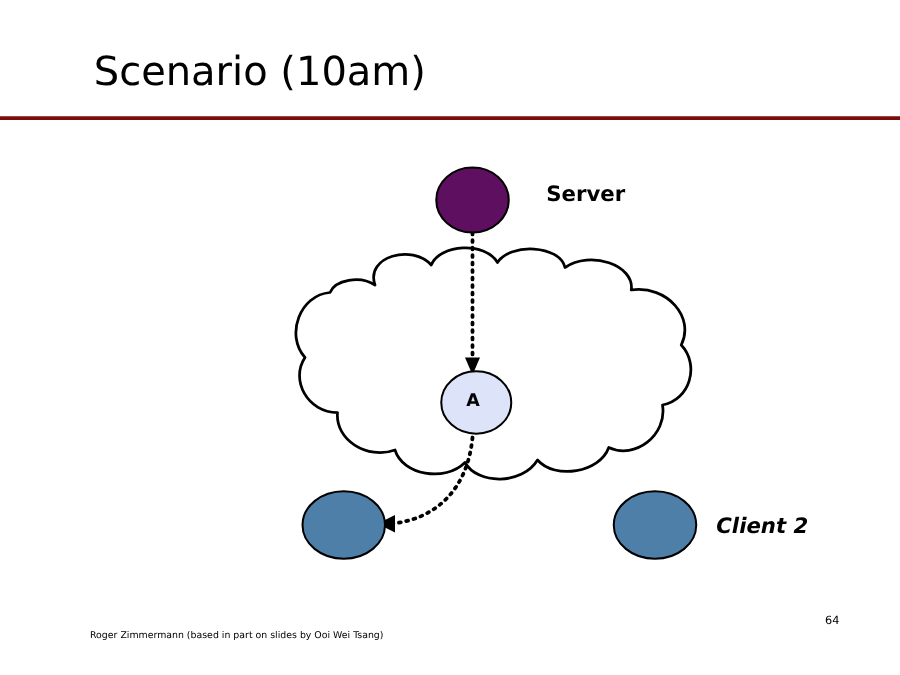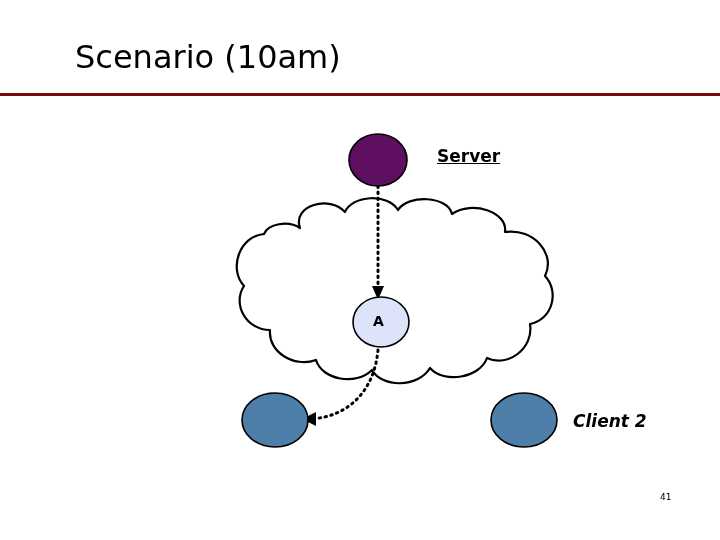--- a/index.html
+++ b/index.html
@@ -49,21 +49,20 @@
     position: absolute;
     font-family: "DejaVu Sans", sans-serif;
     font-weight: bold;
     color: #000000;
     white-space: nowrap;
   }
   .label-server {
     left: 437px;
     top: 146px;
     font-size: 17px;
-    text-decoration: underline;
   }
   .label-client2 {
     left: 573px;
     top: 411px;
     font-size: 17px;
     font-style: italic;
   }
   .label-a {
     left: 373px;
     top: 313px;
@@ -127,18 +126,19 @@
     <ellipse cx="381" cy="322" rx="28" ry="25" fill="#dde4fa" stroke="#000000" stroke-width="1.6"></ellipse>
 
     <ellipse cx="275" cy="420" rx="33" ry="27" fill="#4e7fa8" stroke="#000000" stroke-width="1.6"></ellipse>
     <ellipse cx="524" cy="420" rx="33" ry="27" fill="#4e7fa8" stroke="#000000" stroke-width="1.6"></ellipse>
   </svg>
 
   <div class="label label-server">Server</div>
   <div class="label label-client2">Client 2</div>
   <div class="label label-a">A</div>
 
-  <div class="slide-number">41</div>
+  <div class="slide-number">64</div>
 
   <div class="footer">
+    <div>Roger Zimmermann (based in part on slides by Ooi Wei Tsang)</div>
   </div>
 
 </div>
 
 </body></html>

